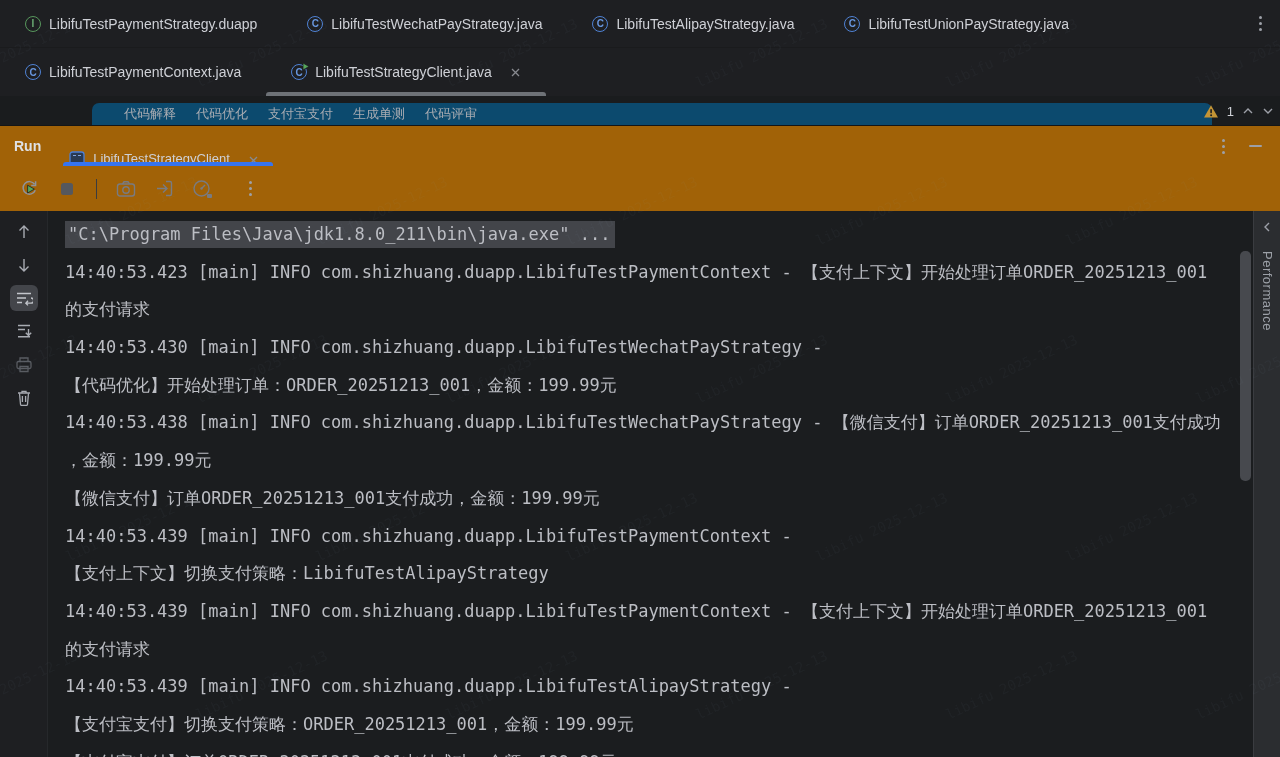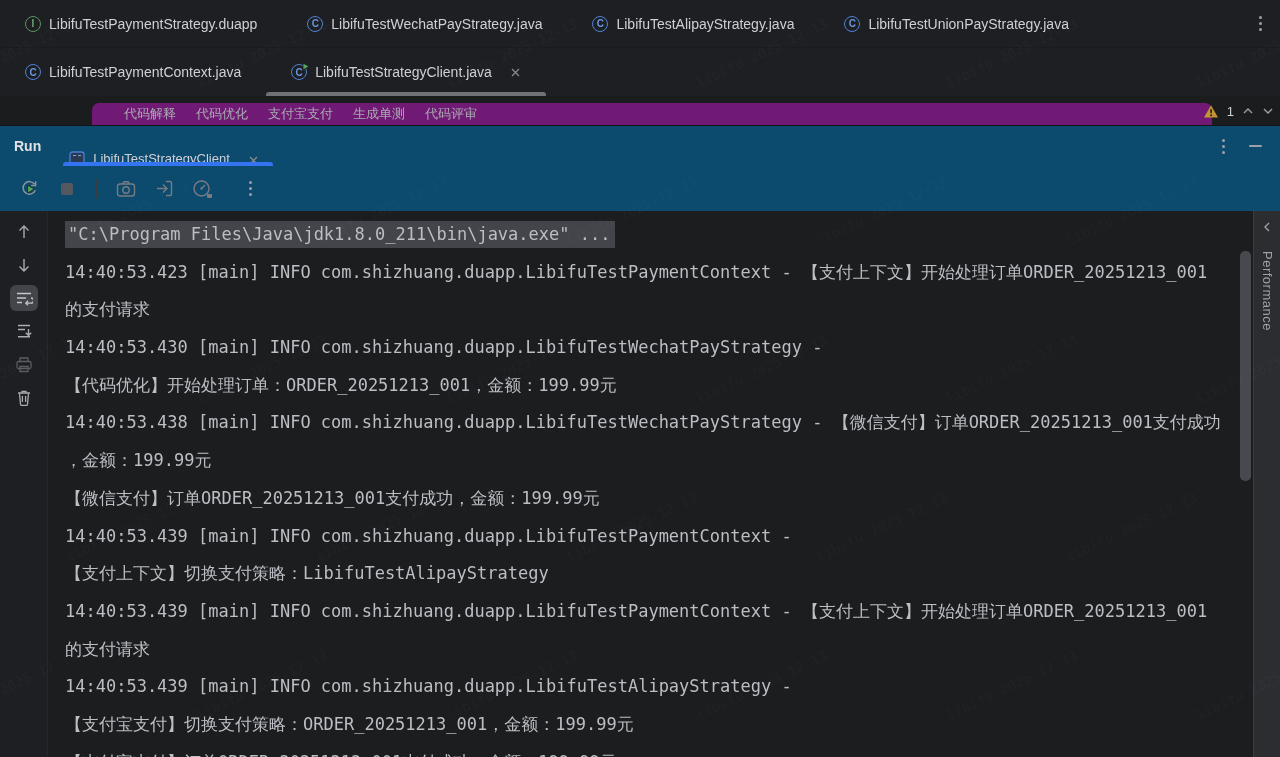--- a/index.html
+++ b/index.html
@@ -23,30 +23,30 @@
   .ficon.cls   { border:1.4px solid #4f82d4; color:#6897e0; }
   .runovl { position:absolute; top:-3px; right:-4px; }
   .tab-close { margin-left:10px; display:flex; align-items:center; }
   .kebab { margin-left:auto; display:flex; flex-direction:column; gap:3px;
            align-items:center; justify-content:center; padding:0 18px; }
   .kebab i { width:3px; height:3px; border-radius:50%; background:#9da0a8; display:block; }
 
   
   .estrip { position:absolute; top:96px; left:0; width:1280px; height:29px; background:#1a1c1e; }
   .ai-band { position:absolute; left:92px; top:7px; width:1120px; height:22px;
-             background:#701a75; border-radius:7px 7px 0 0;
+             background:#0c4a6e; border-radius:7px 7px 0 0;
              display:flex; align-items:center; gap:20px; padding:0 32px;
              color:#a9acb2; font-size:13px; }
   .ai-band span { white-space:nowrap; }
   .inspections { position:absolute; right:6px; top:4px; height:22px; display:flex;
                  align-items:center; gap:8px; color:#ced0d6; font-size:13px; }
 
   
   .run-panel { position:absolute; top:125px; left:0; width:1280px; height:632px;
-               background:#0c4a6e; border-top:1px solid #141516; }
+               background:#a16207; border-top:1px solid #141516; }
   .run-header { height:40px; display:flex; align-items:center; }
   .run-title { font-size:14px; font-weight:bold; color:#dfe1e5; padding:0 22px 0 14px; }
   .run-tab { position:relative; height:40px; display:flex; align-items:flex-end; gap:8px;
              padding:8px 14px 0 6px; color:#ced0d6; font-size:13px; }
   .run-tab::after { content:""; position:absolute; left:0; right:0; bottom:0; height:4px;
              background:#3574f0; border-radius:3px 3px 0 0; }
   .run-header-right { margin-left:auto; display:flex; align-items:center; gap:24px; padding-right:18px; }
   .minimize-bar { width:13px; height:2px; background:#9da0a8; border-radius:1px; }
 
   .run-toolbar { height:45px; display:flex; align-items:center; padding-left:17px; gap:14px; }

